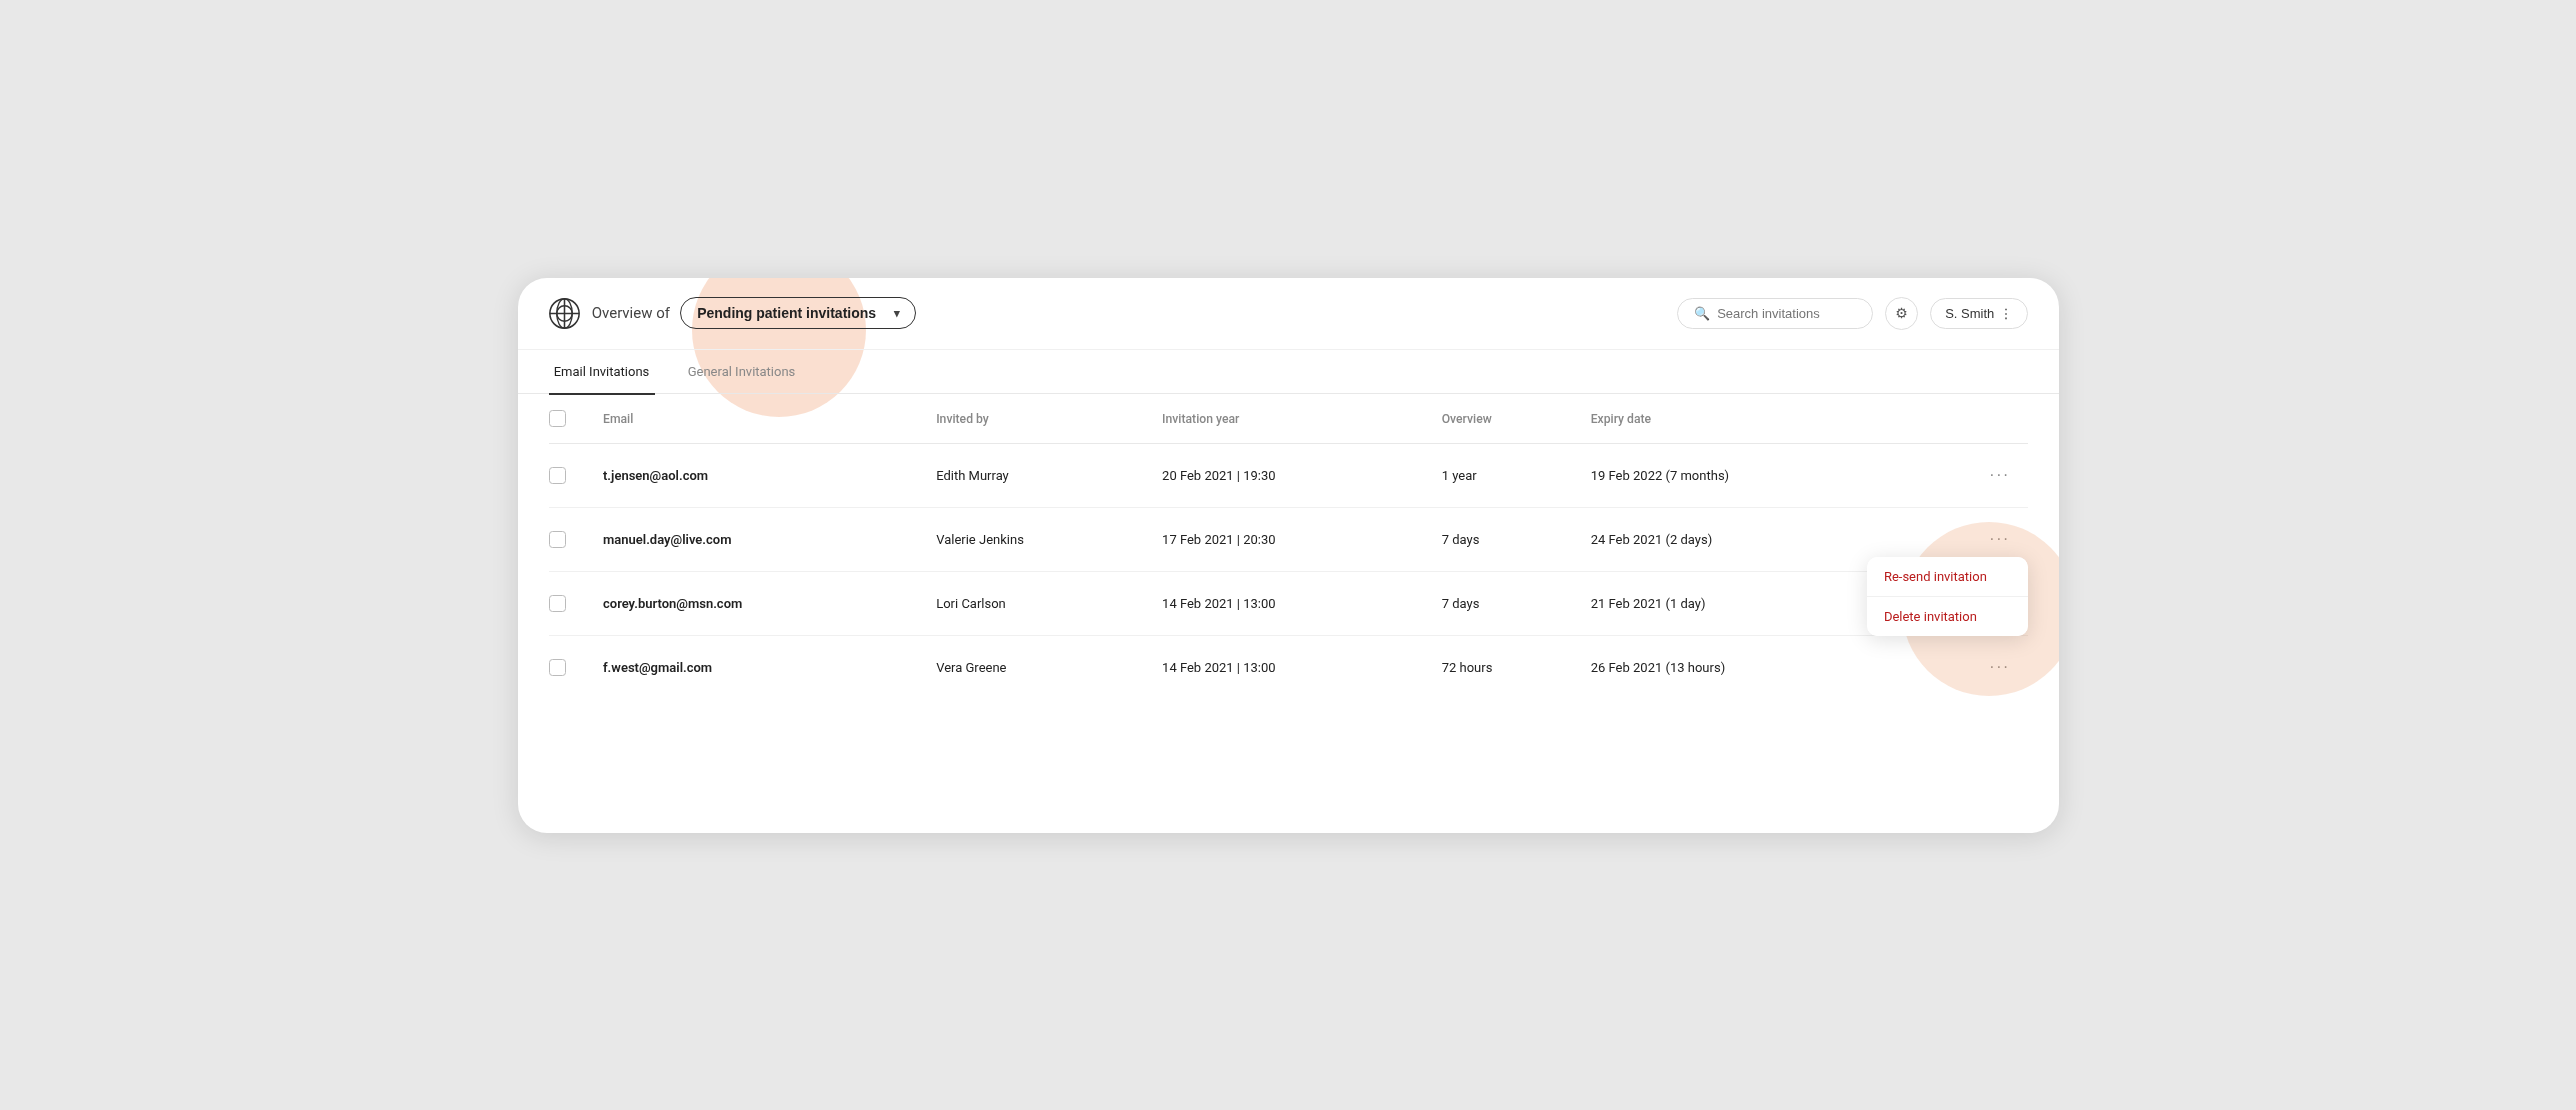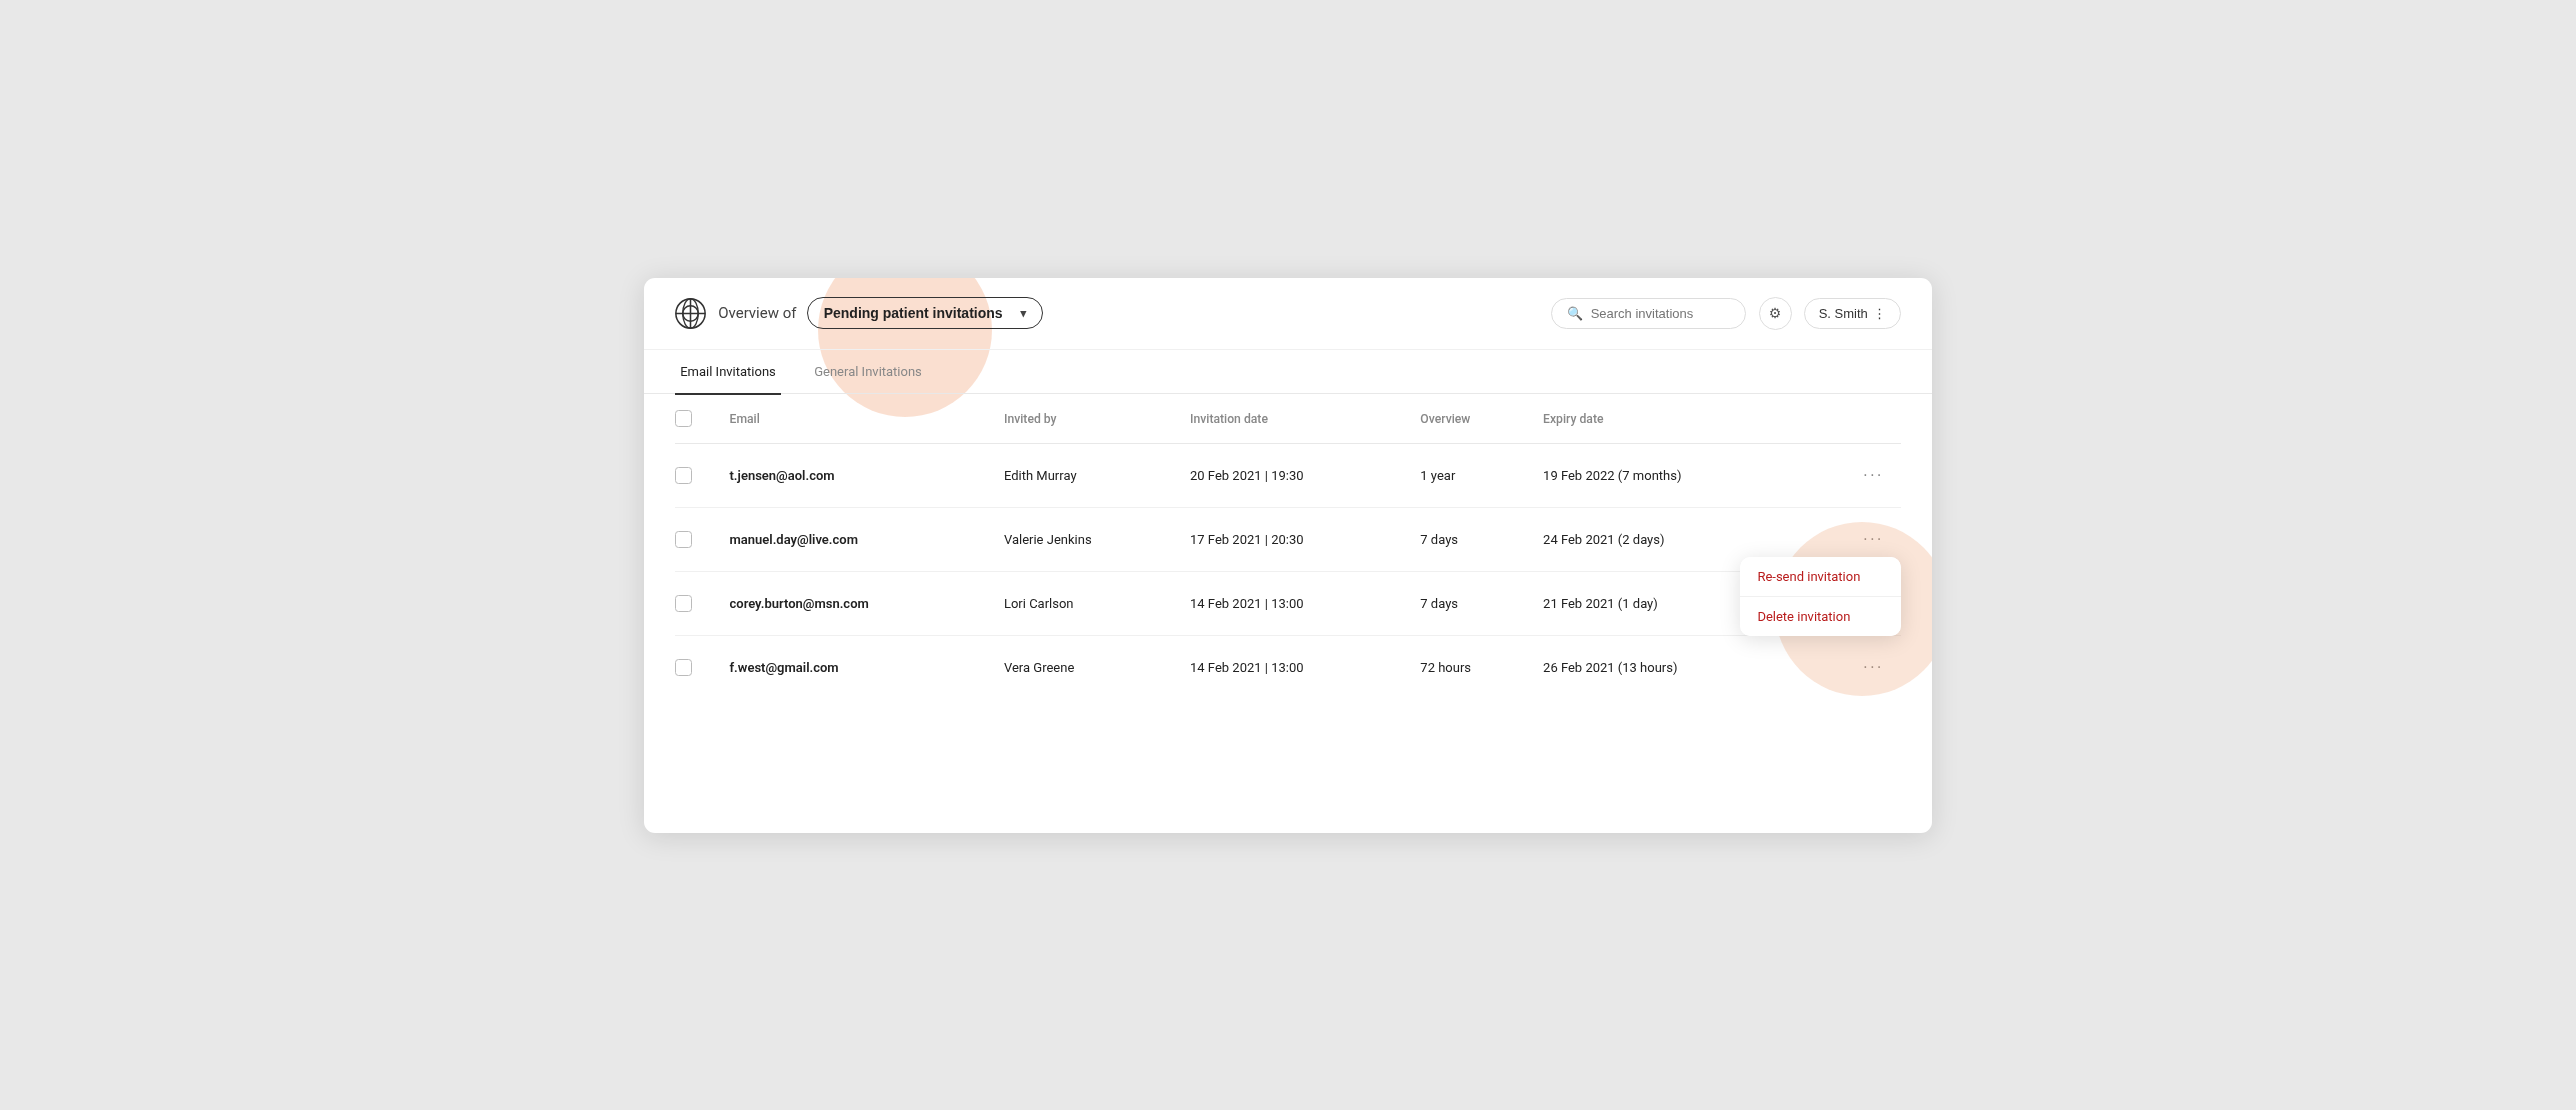--- a/index.html
+++ b/index.html
@@ -12,22 +12,22 @@
       background: #e8e8e8;
       display: flex;
       justify-content: center;
       align-items: center;
       min-height: 100vh;
       font-family: -apple-system, BlinkMacSystemFont, 'Segoe UI', Roboto, sans-serif;
     }
 
     .app-container {
       background: #ffffff;
-      border-radius: 11px;
-      width: 1288px;
+      border-radius: 29px;
+      width: 1541px;
       min-height: 555px;
       box-shadow: 0 3.5px 28px rgba(0,0,0,0.12);
       overflow: hidden;
       position: relative;
     }
 
     
     .header {
       display: flex;
       align-items: center;
@@ -332,21 +332,21 @@
           <th>
             <div class="checkbox"></div>
           </th>
           <th>
             <span>Email</span>
           </th>
           <th>
             <span>Invited by</span>
           </th>
           <th>
-            <span>Invitation date</span>
+            <span>Invitation year</span>
           </th>
           <th>
             <span>Overview</span>
           </th>
           <th>
             <span>Expiry date</span>
           </th>
           <th></th>
         </tr>
       </thead>

